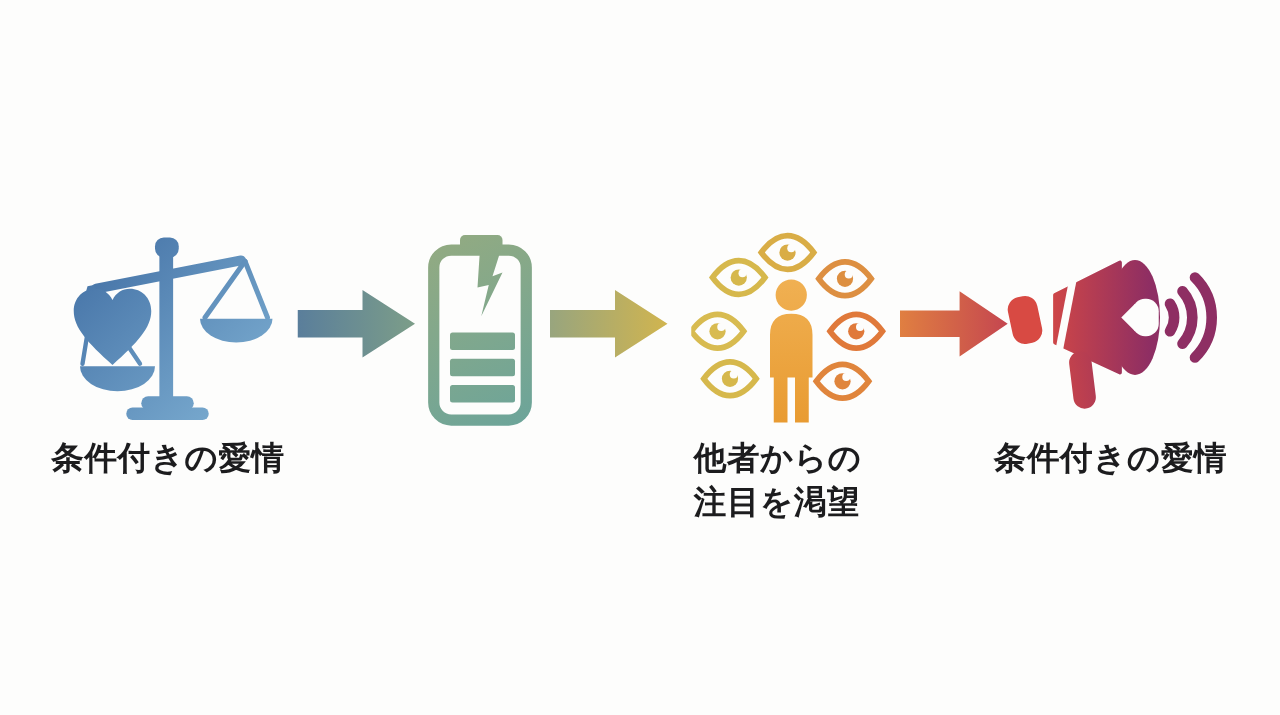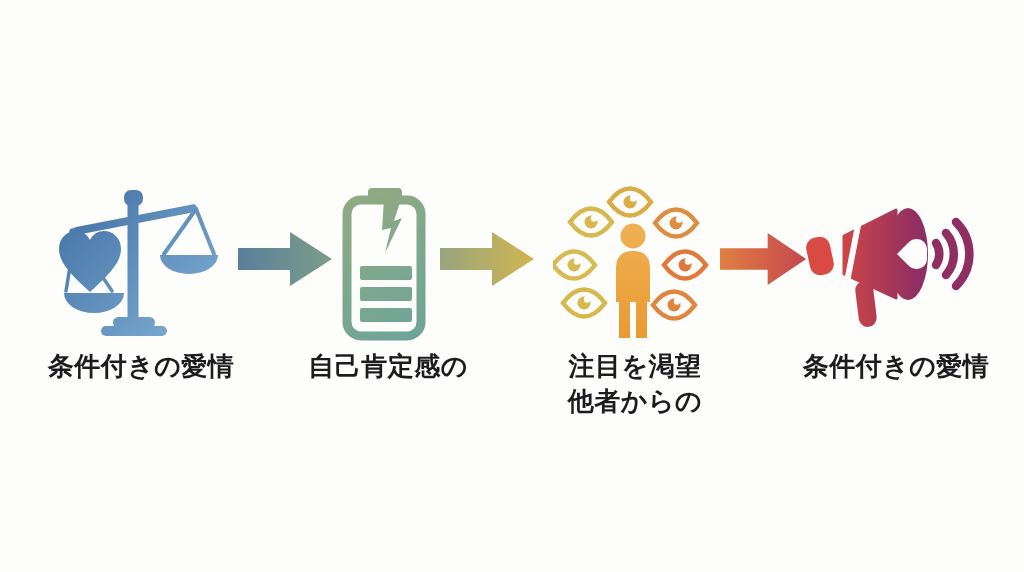--- a/index.html
+++ b/index.html
@@ -9,21 +9,20 @@
     background: #fdfdfc;
     font-family: "Liberation Sans", "DejaVu Sans", sans-serif;
   }
   .canvas { position: absolute; inset: 0; }
   .icon-box { position: absolute; }
   .icon-box svg { display: block; width: 100%; height: 100%; }
   .arrow-box { position: absolute; }
   .arrow-box svg { display: block; width: 100%; height: 100%; }
   .stage-label {
     position: absolute;
-    text-align: center;
     font-weight: 700;
     font-size: 26px;
     line-height: 35px;
     color: #1c1c1e;
     letter-spacing: 0.5px;
   }
   .stage-label span { display: block; }
 </style>
 </head>
 <body>
@@ -205,25 +204,24 @@
         <path d="M156,27 a45,45 0 0 1 0,64"></path>
       </g>
     </svg>
   </div>
 
   <div class="stage-label" style="left:41px; top:349px; width:200px;">
     <span>条件付きの愛情</span>
   </div>
 
   <div class="stage-label" style="left:288px; top:349px; width:200px;">
-    <span>自己肯定感の</span>
   </div>
 
   <div class="stage-label" style="left:555px; top:349px; width:160px;">
+    <span>他者からの</span>
     <span>注目を渇望</span>
-    <span>他者からの</span>
   </div>
 
   <div class="stage-label" style="left:795px; top:349px; width:202px;">
     <span>条件付きの愛情</span>
   </div>
 
 </div>
 
 </body></html>

